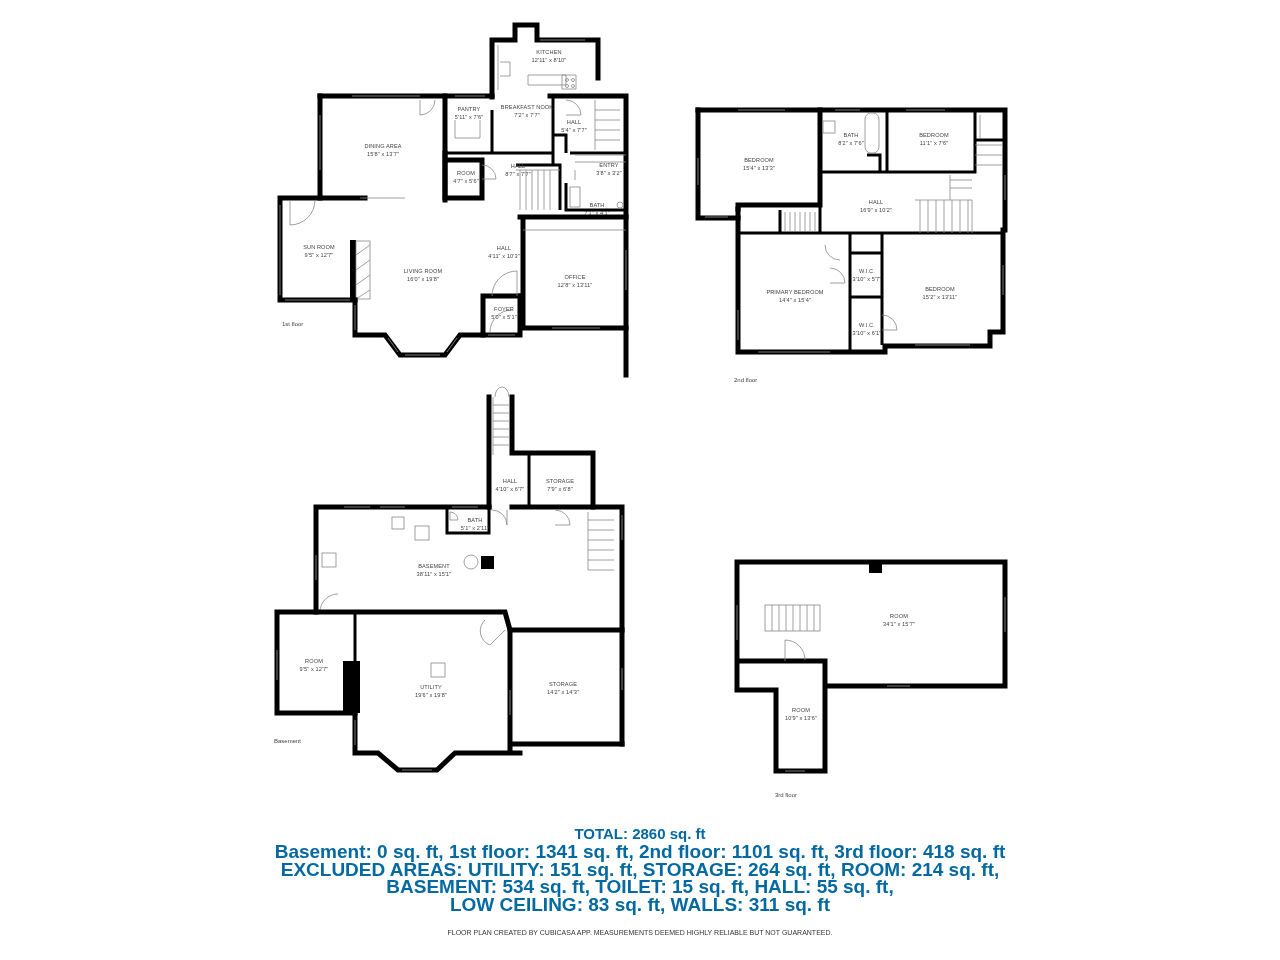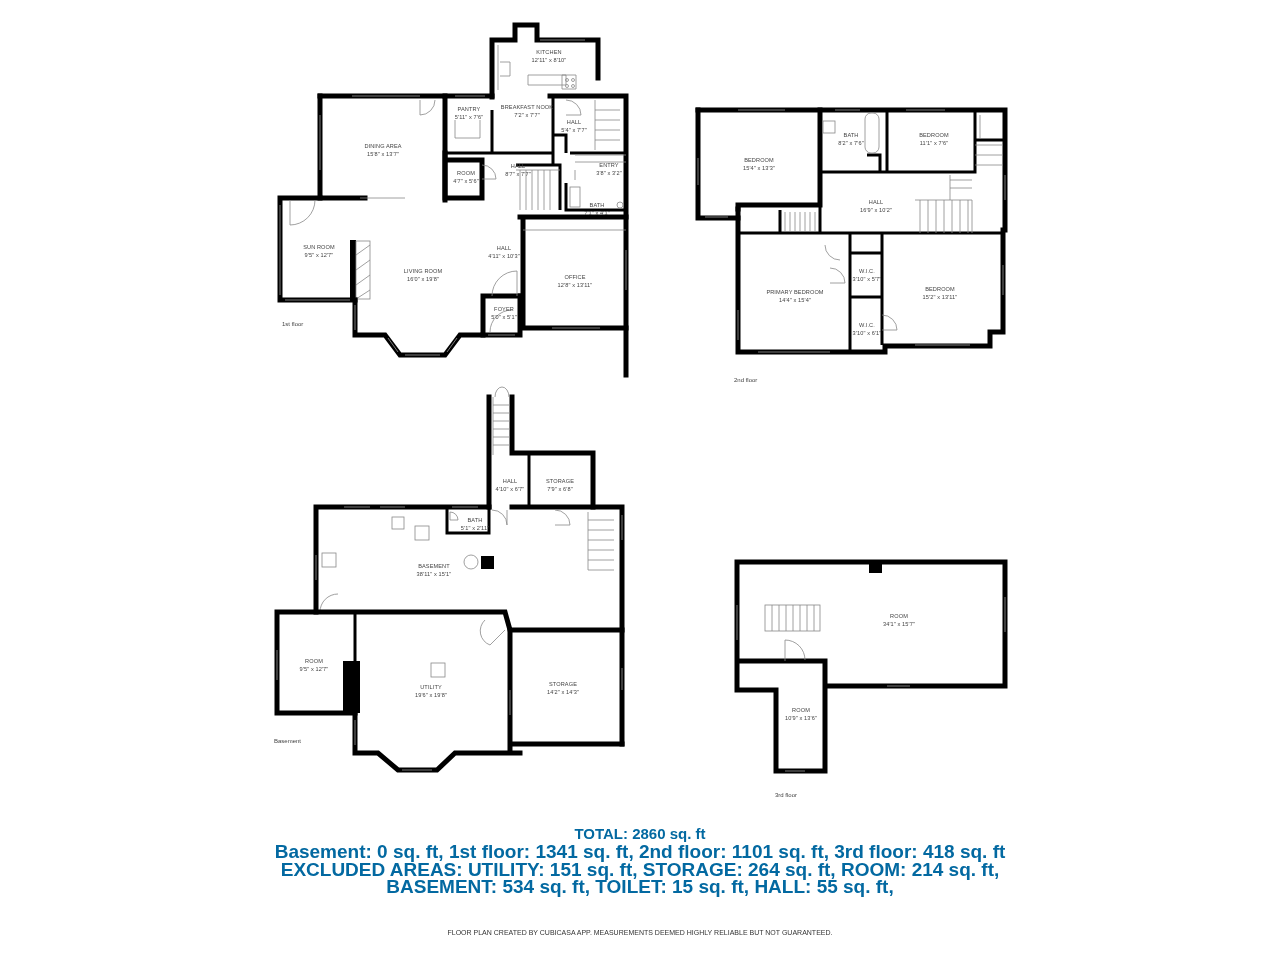--- a/index.html
+++ b/index.html
@@ -291,14 +291,15 @@
     <span>ROOM</span>
     <span>10'9" x 13'6"</span>
   </div>
 <div class="floor" style="left:775px;top:792px">3rd floor</div>
 
 <div class="summary">
   <div class="total">TOTAL: 2860 sq. ft</div>
   <div class="line">Basement: 0 sq. ft, 1st floor: 1341 sq. ft, 2nd floor: 1101 sq. ft, 3rd floor: 418 sq. ft</div>
   <div class="line">EXCLUDED AREAS: UTILITY: 151 sq. ft, STORAGE: 264 sq. ft, ROOM: 214 sq. ft,</div>
   <div class="line">BASEMENT: 534 sq. ft, TOILET: 15 sq. ft, HALL: 55 sq. ft,</div>
+  <div class="line">LOW CEILING: 83 sq. ft, WALLS: 311 sq. ft</div>
 </div>
 <div class="disclaimer">FLOOR PLAN CREATED BY CUBICASA APP. MEASUREMENTS DEEMED HIGHLY RELIABLE BUT NOT GUARANTEED.</div>
 
 </body></html>

